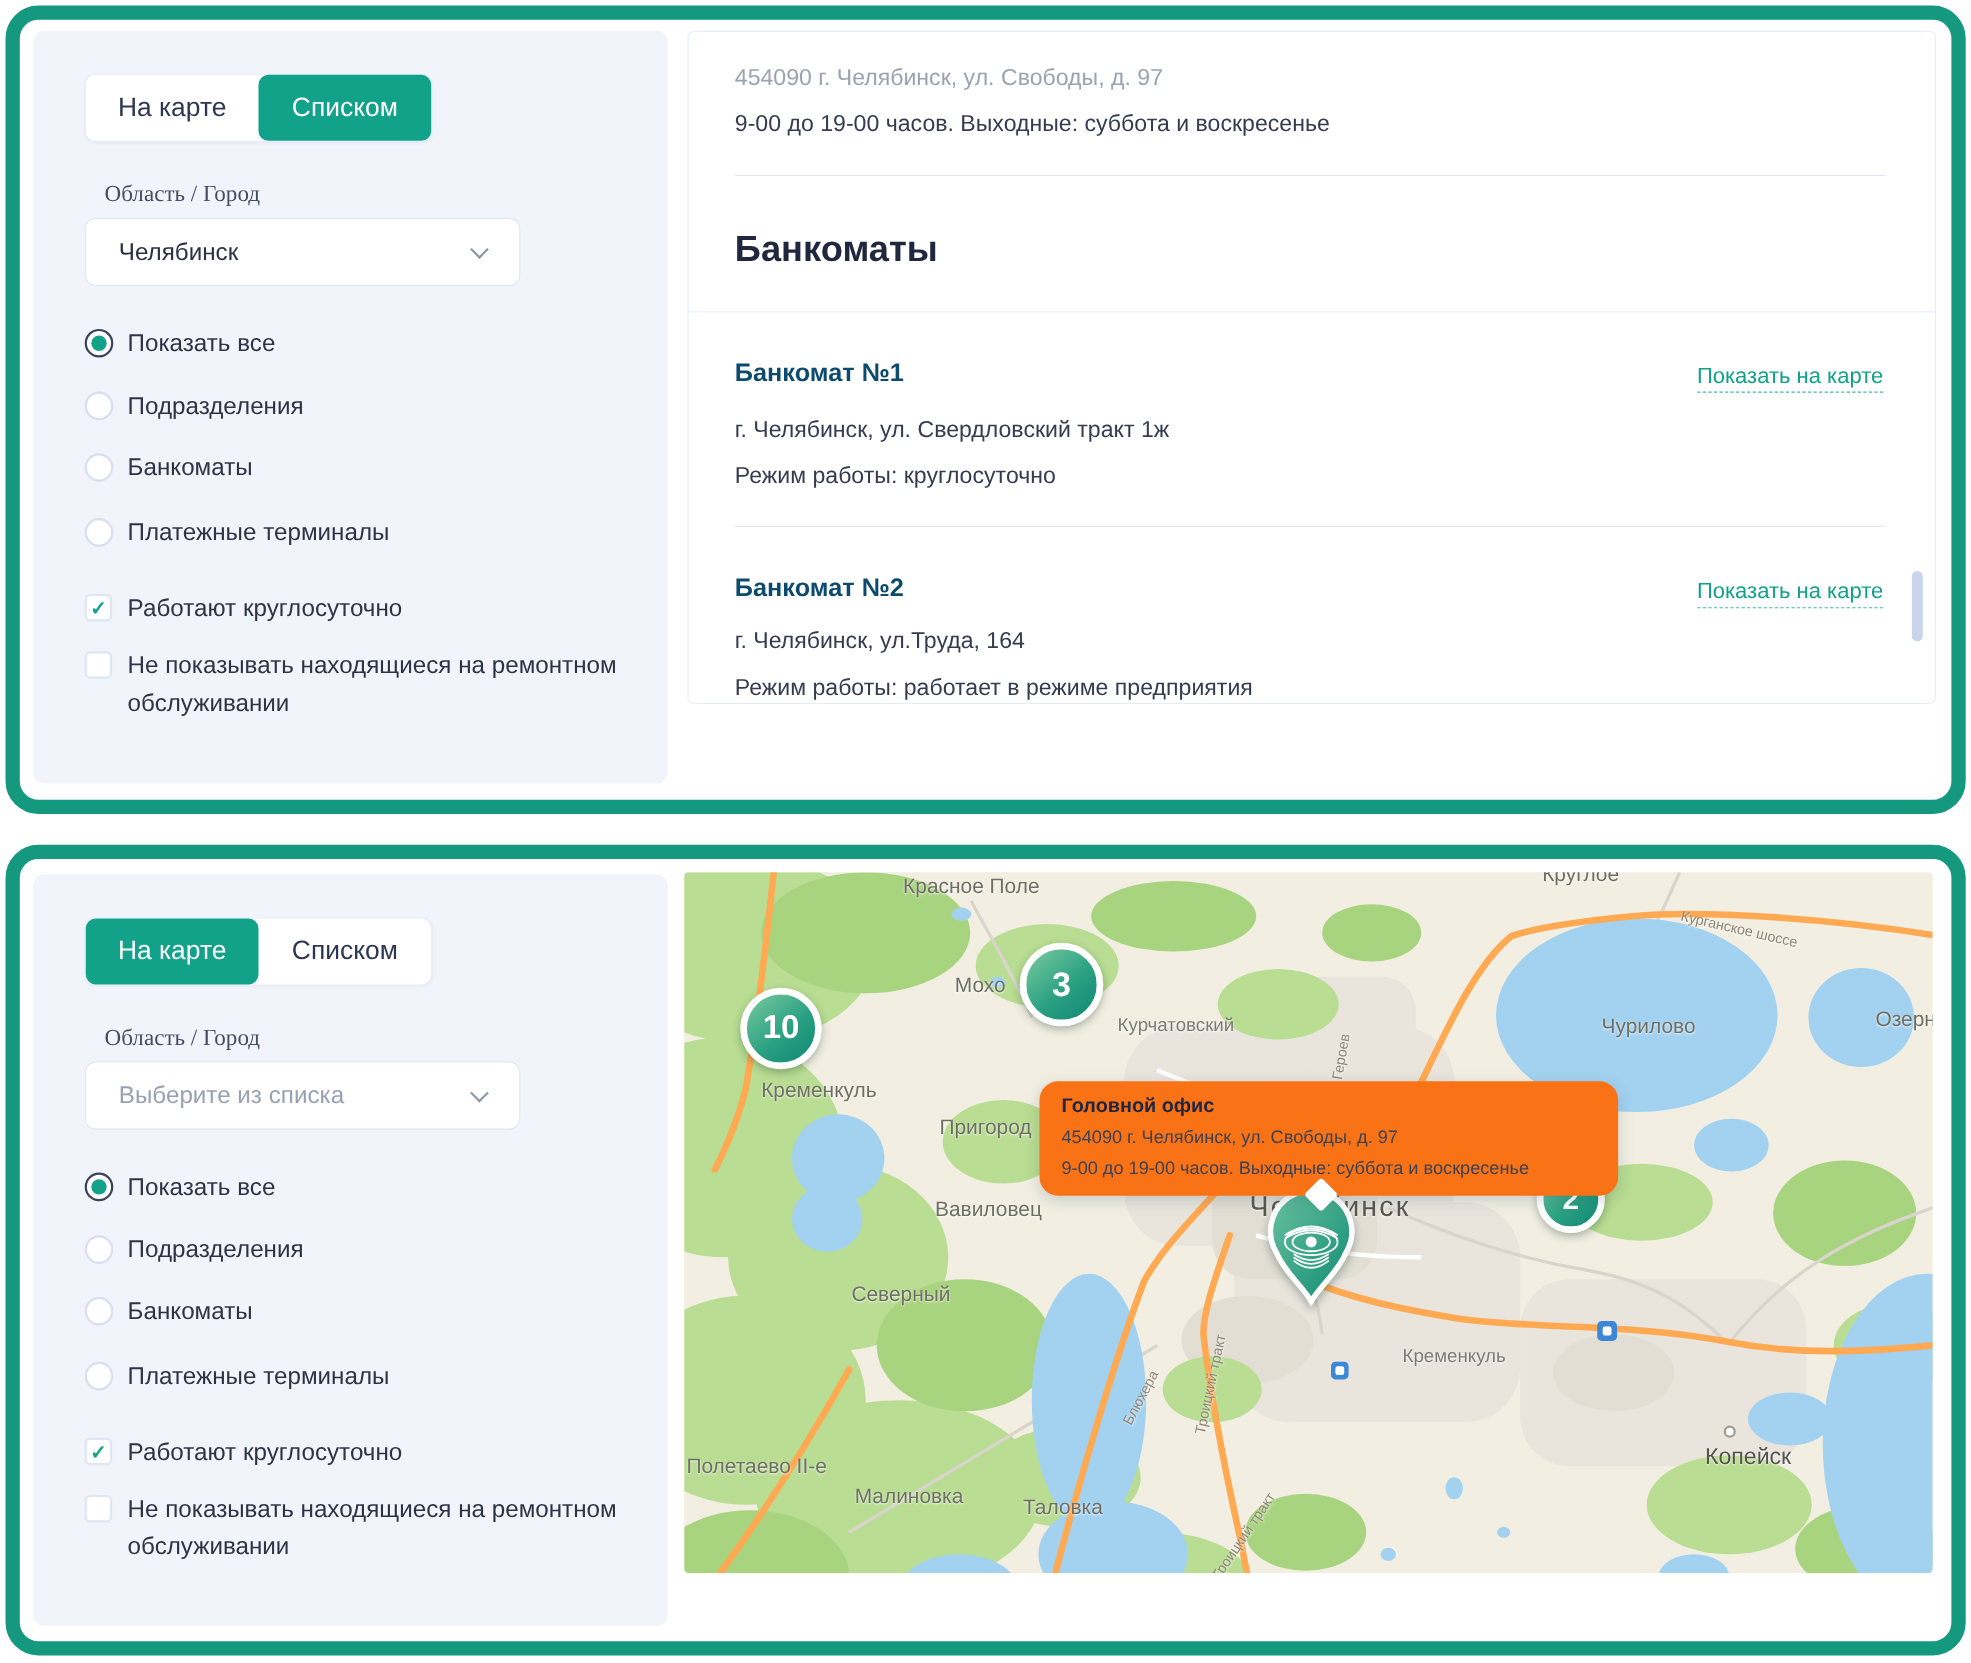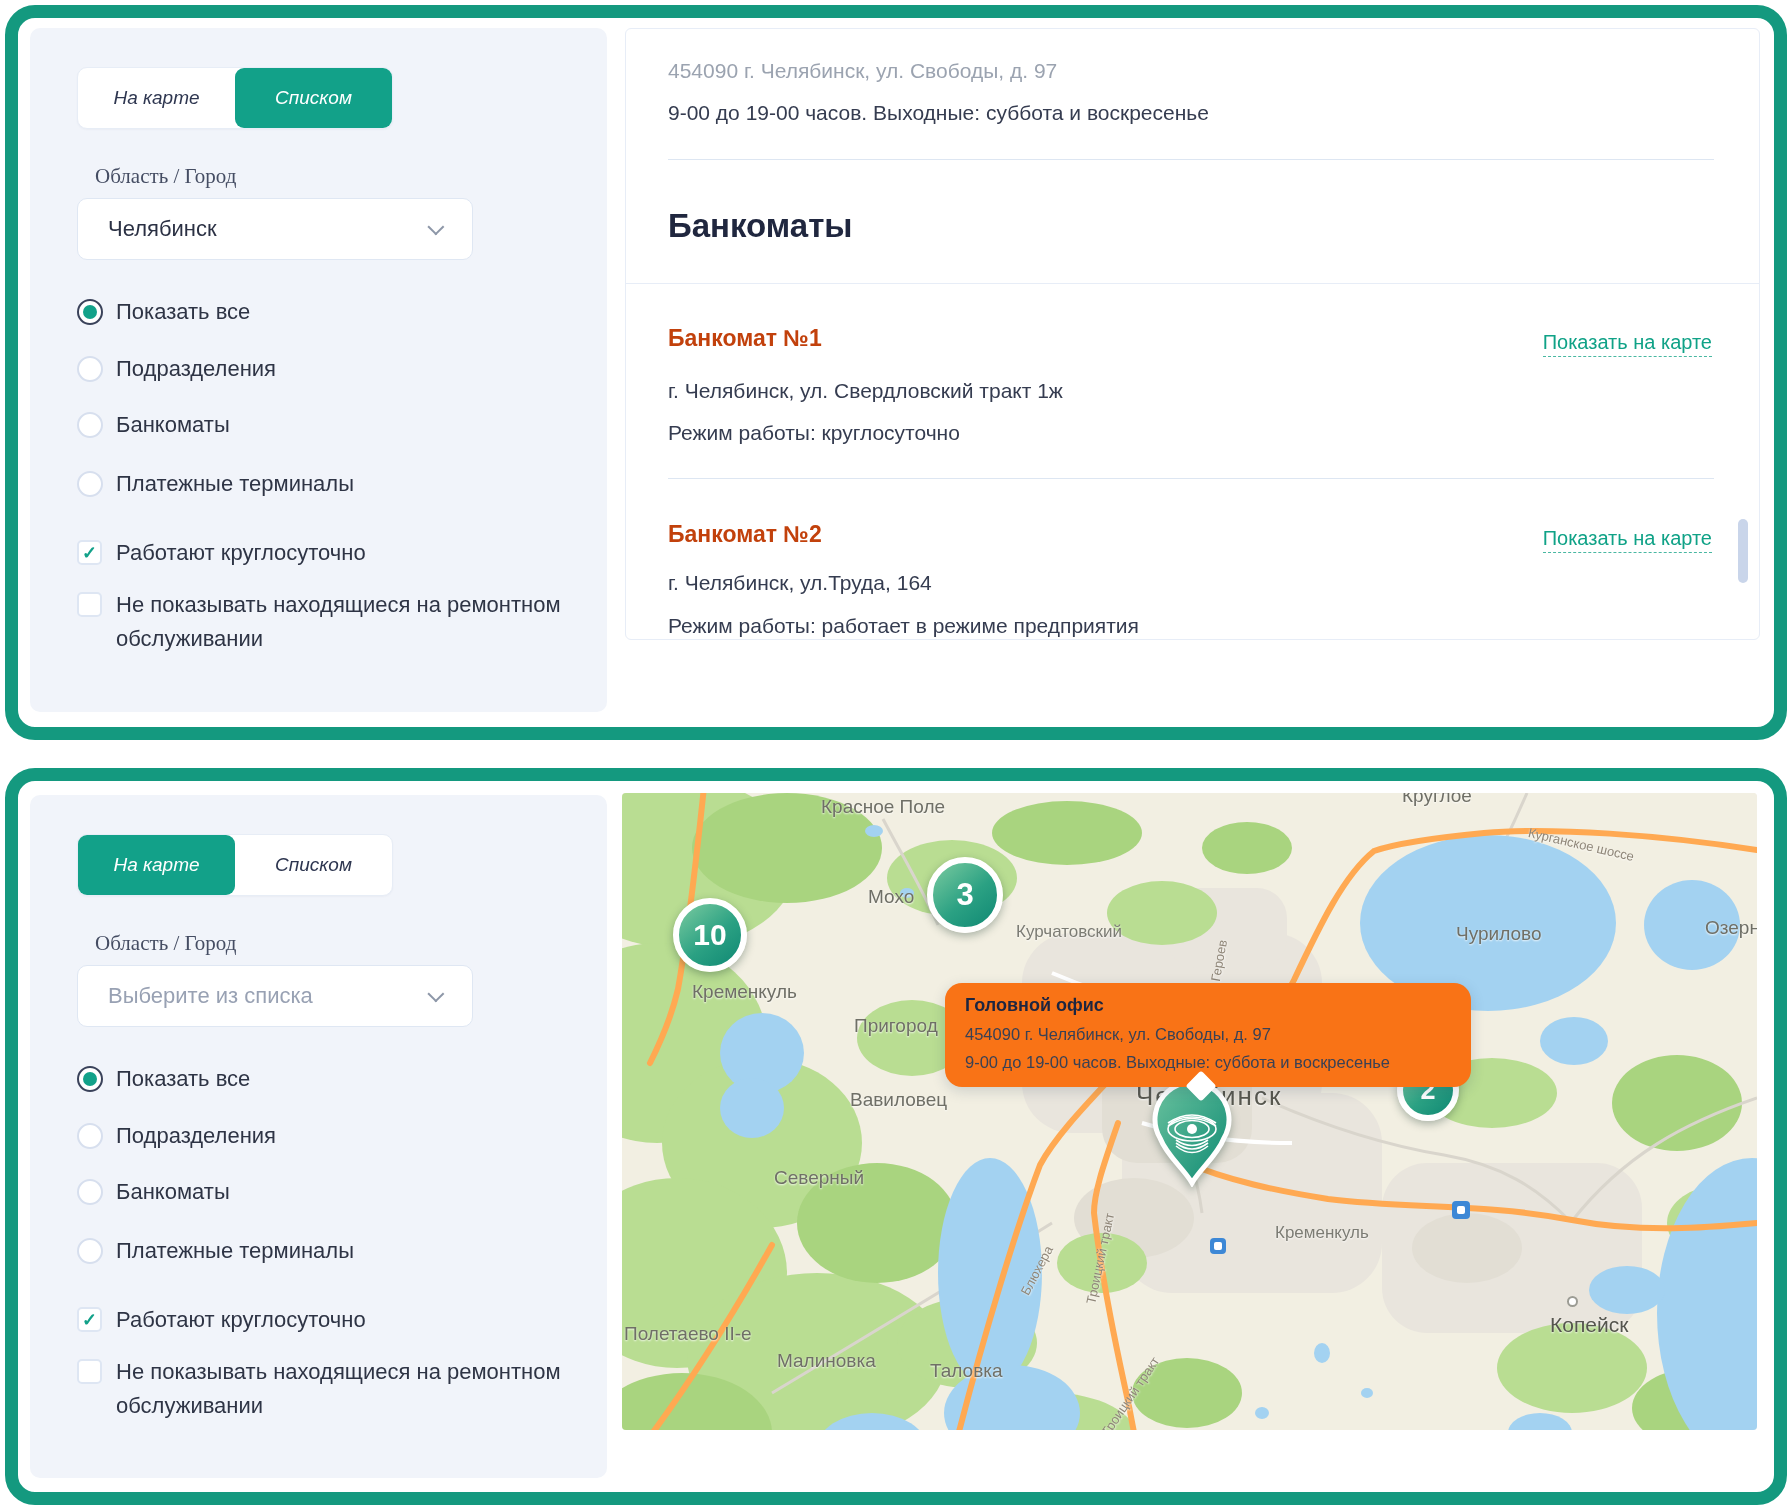--- a/index.html
+++ b/index.html
@@ -13,21 +13,21 @@
   .panel2 { top:768px; height:737px; }
 
   
   .sidebar { position:absolute; left:12px; width:577px; background:#F1F4FA; border-radius:10px; }
   .sidebar1 { top:10px; height:684px; }
   .sidebar2 { top:14px; height:683px; }
 
   .toggle { position:absolute; left:47px; top:39px; width:316px; height:62px; background:#fff;
             border:1px solid #E7EDF6; border-radius:10px; display:flex; box-shadow:0 1px 2px rgba(40,60,100,.04); }
   .seg { flex:1 1 50%; display:flex; align-items:center; justify-content:center;
-         font-size:19px; color:#2E3650; border-radius:9px; cursor:pointer;font-style:italic; }
+         font-size:24px; color:#2E3650; border-radius:9px; cursor:pointer; }
   .seg.active { background:#12A189; color:#fff; }
 
   .field-label { position:absolute; left:65px; top:136px; font-size:21px; color:#454D63;font-family:Liberation Serif, serif; }
   .select { position:absolute; left:47px; top:170px; width:396px; height:62px; background:#fff;
             border:1px solid #DFE7F3; border-radius:10px; display:flex; align-items:center;
             padding:0 28px 0 30px; font-size:22px; color:#2B3144; }
   .select .ph { color:#98A1B3; }
   .select .val { flex:1; }
   .chev { width:12px; height:12px; border-left:2px solid #8D97A8; border-bottom:2px solid #8D97A8;
           transform:rotate(-45deg) translateY(-3px); }
@@ -45,21 +45,21 @@
   .check-label { margin-left:14px; font-size:22px; color:#2E3445; line-height:34px; }
 
   
   .content-card { position:absolute; left:607px; top:10px; width:1135px; height:612px;
                   background:#fff; border:1px solid #E7EDF7; border-radius:6px; }
   .addr-gray { position:absolute; left:42px; top:30px; font-size:21px; color:#9BA3B0; }
   .hours-dark { position:absolute; left:42px; top:72px; font-size:21px; color:#353C50; }
   .hdivider { position:absolute; left:42px; top:130px; width:1046px; border-top:1px solid #DDE6F2; }
   .section-title { position:absolute; left:42px; top:178px; font-size:33px; font-weight:bold; color:#20273F; }
   .list-sep { position:absolute; left:0; top:254px; width:100%; border-top:1px solid #E7EDF7; }
-  .item-title { position:absolute; left:42px; font-size:23px; font-weight:bold; color:#c2410c; }
+  .item-title { position:absolute; left:42px; font-size:23px; font-weight:bold; color:#0c4a6e; }
   .item-link { position:absolute; right:47px; font-size:20px; color:#10A287; text-decoration:none;
                border-bottom:1px dashed #49B8A2; padding-bottom:2px; cursor:pointer; }
   .item-text { position:absolute; left:42px; font-size:21px; color:#353C50; }
   .item-div { position:absolute; left:42px; width:1046px; border-top:1px solid #DDE6F2; }
   .scroll-thumb { position:absolute; left:1112px; top:490px; width:10px; height:64px;
                   background:#C9D5EA; border-radius:6px; }
 
   
   .map { position:absolute; left:604px; top:12px; width:1135px; height:637px; overflow:hidden;
          border-radius:4px; background:#F2EFE2; }

